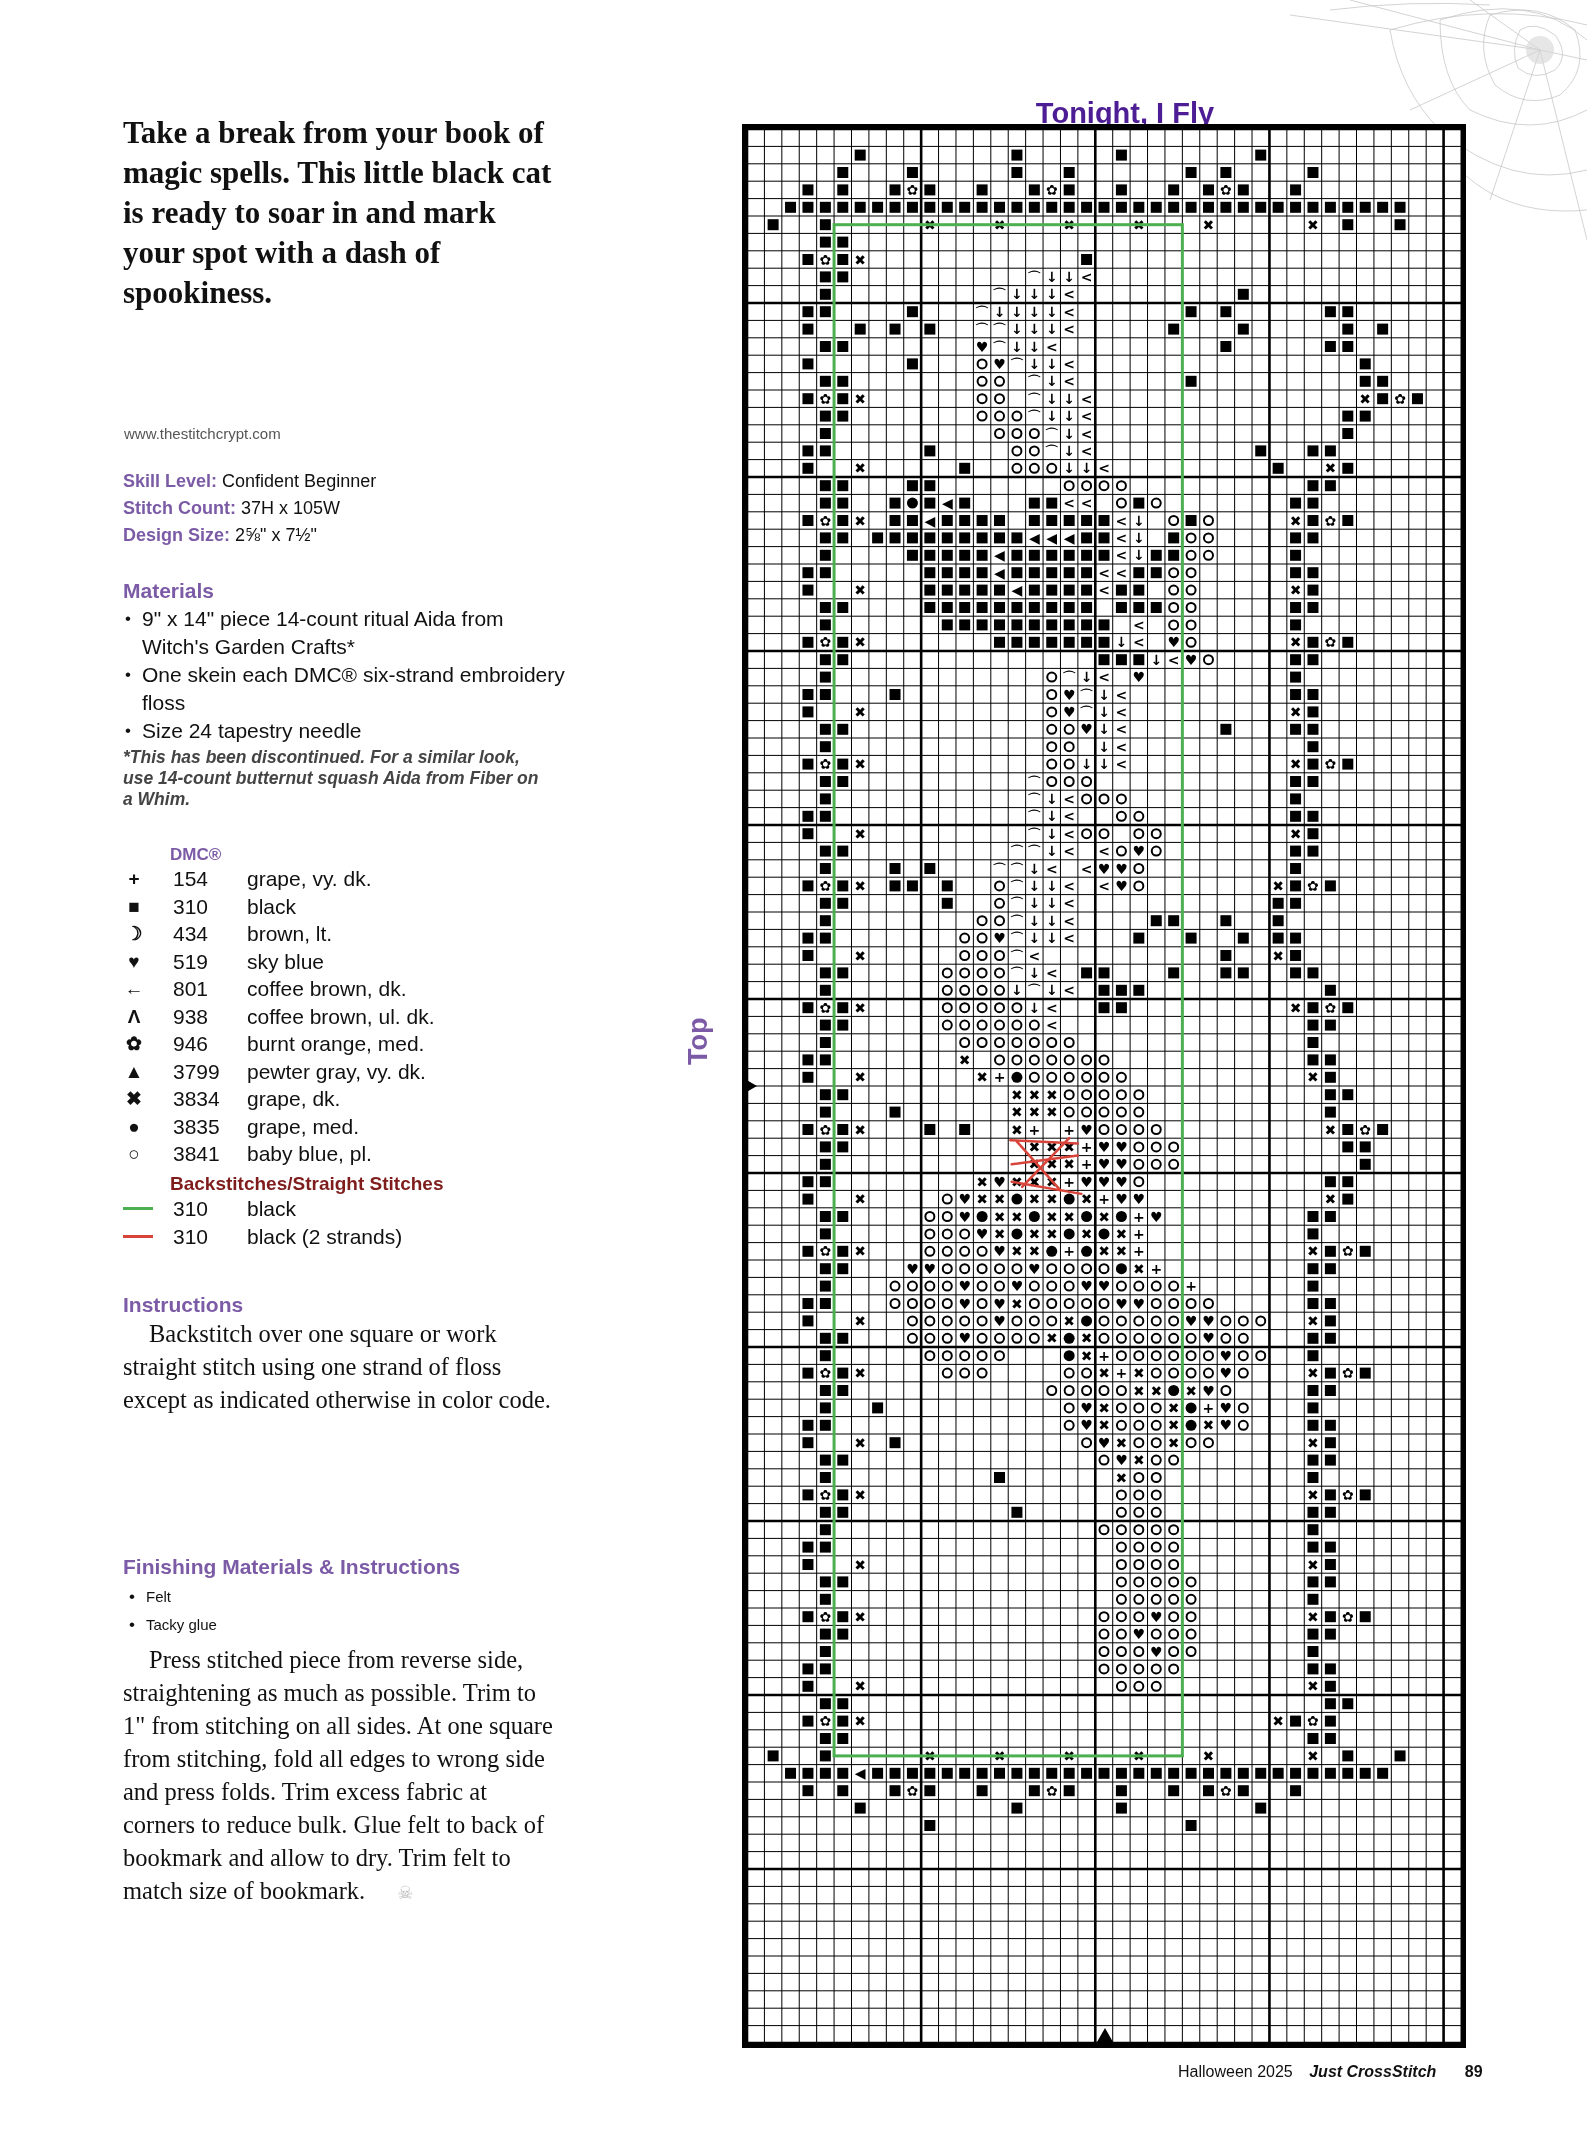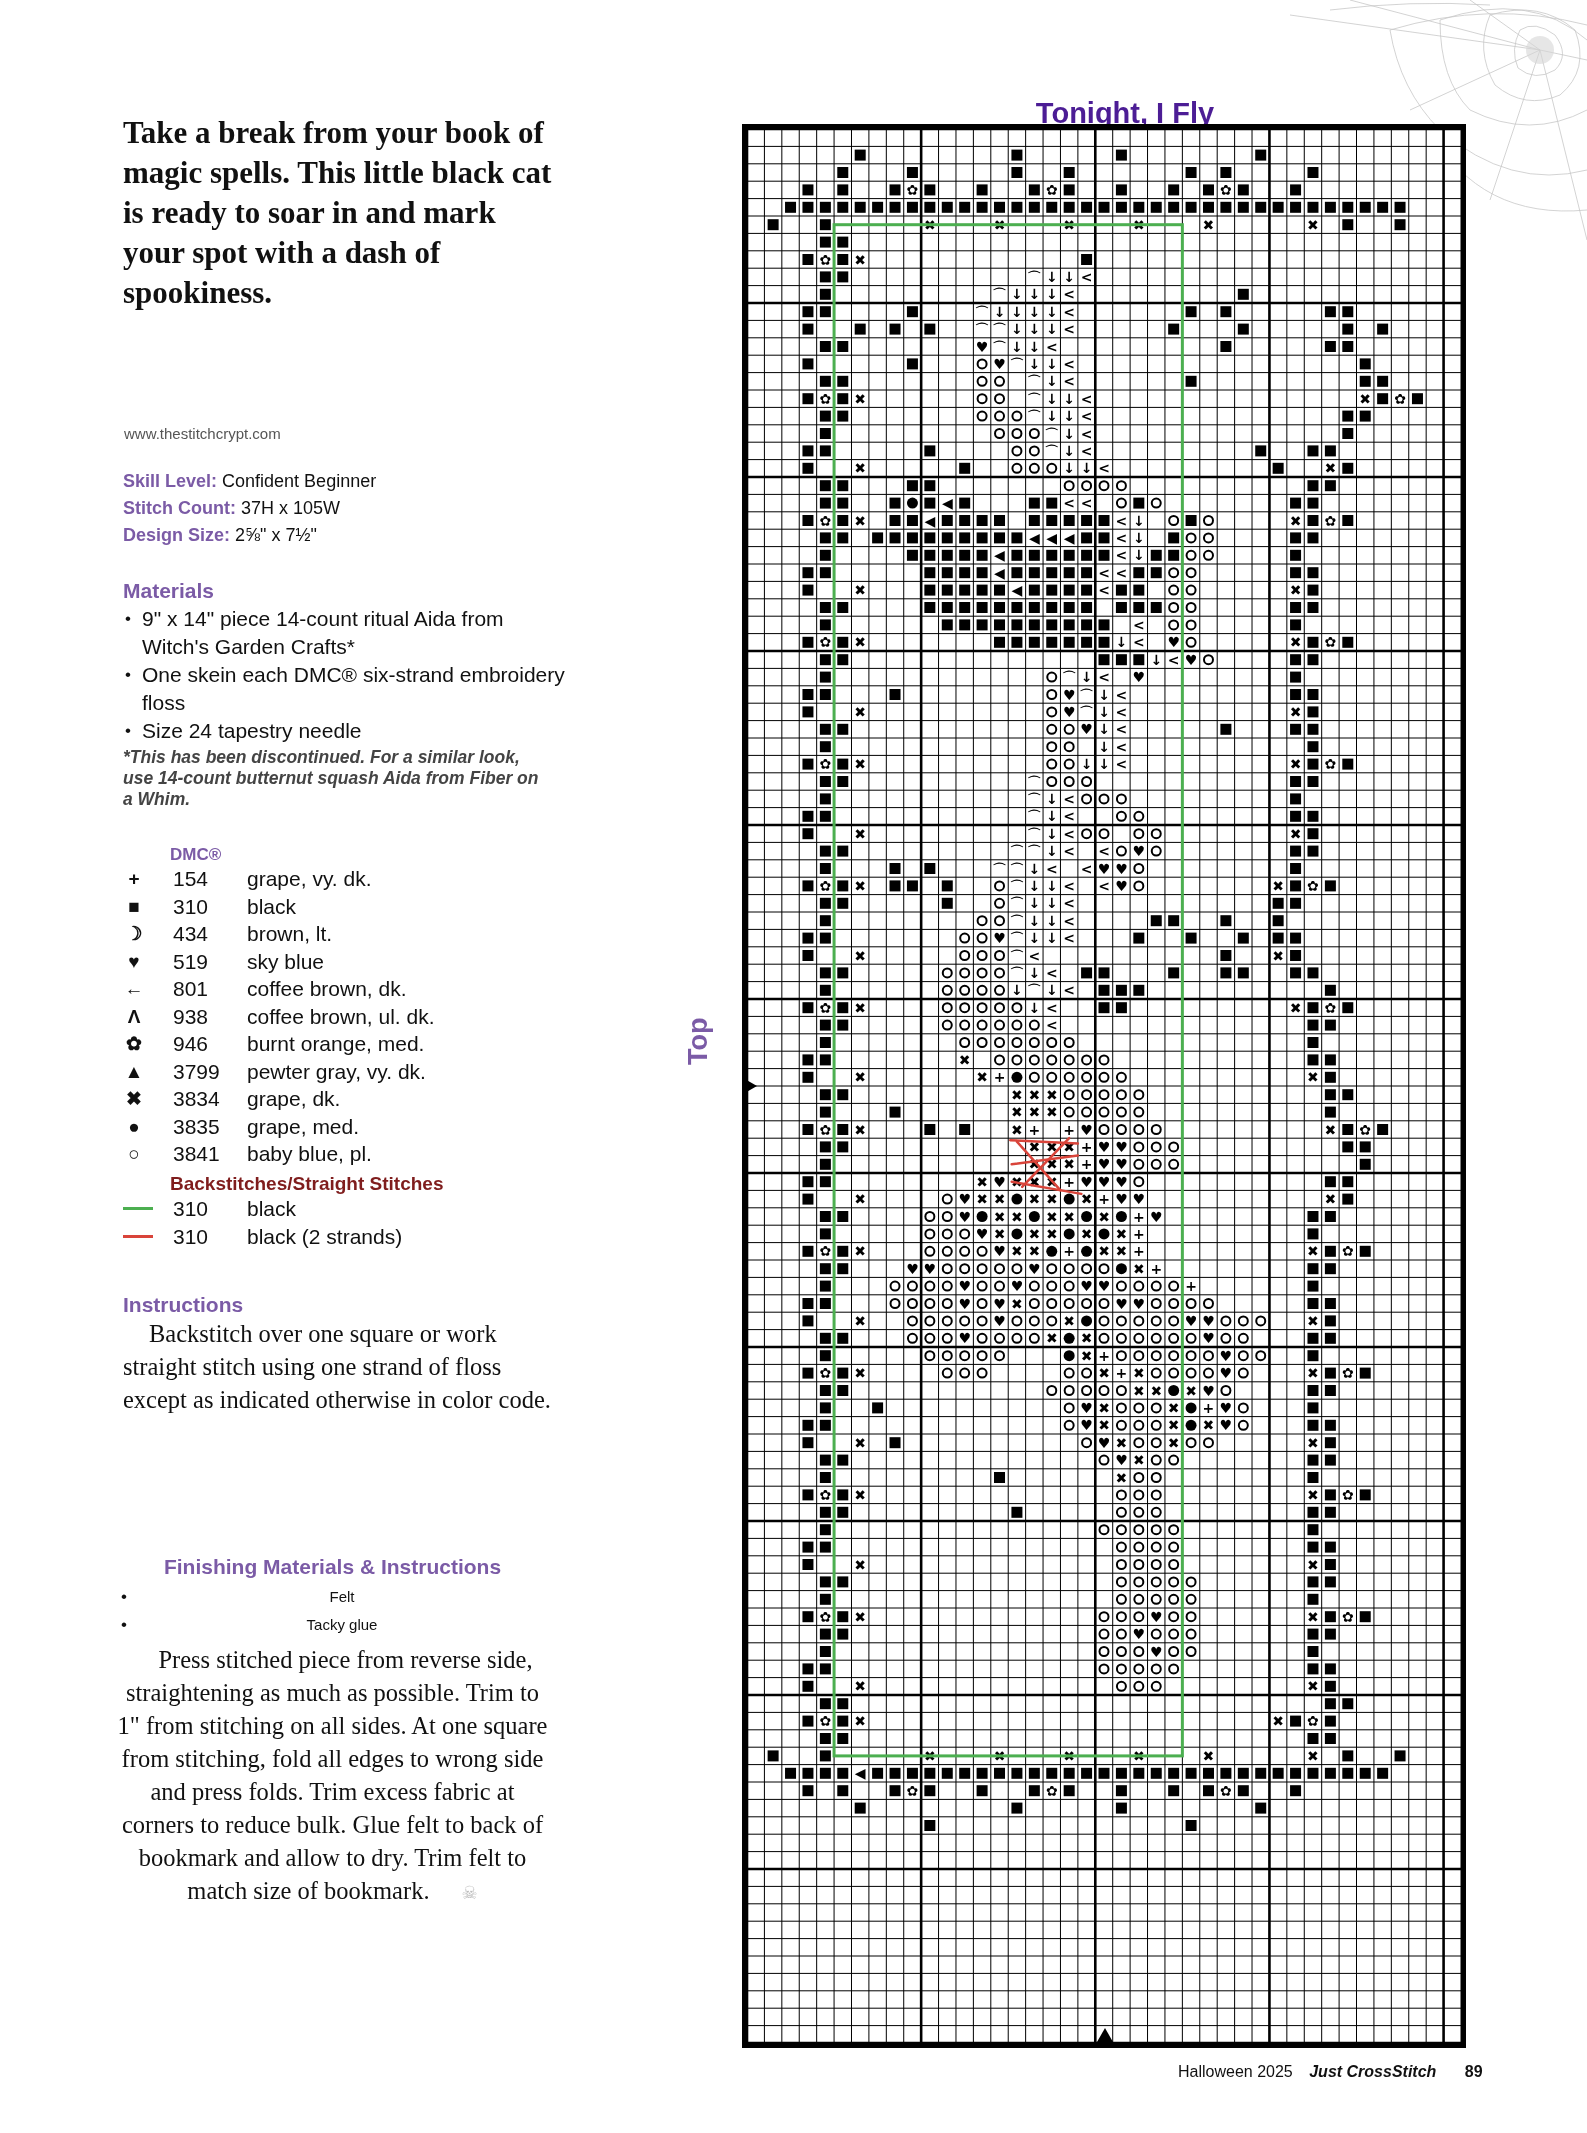--- a/index.html
+++ b/index.html
@@ -22,21 +22,21 @@
   #key .dmc-head { position:absolute; left:47px; top:0; font-size:17px; font-weight:bold; color:#7b5ba6; }
   .key-row { position:absolute; left:0; height:27px; width:450px; }
   .key-sym { position:absolute; left:0; width:22px; text-align:center; font-size:19px; line-height:27px; font-weight:bold; }
   .key-num { position:absolute; left:50px; line-height:27px; }
   .key-name { position:absolute; left:124px; line-height:27px; }
   .bs-head { position:absolute; left:47px; font-size:19px; font-weight:bold; color:#7f1d1d; }
   .bs-line { position:absolute; left:0; top:12px; width:30px; height:3px; }
 
   #instructions { position:absolute; left:123px; top:1293px; width:435px; }
   #instructions p, #finishing p { margin:0; font-size:24.5px; line-height:33px; text-indent:26px; }
-  #finishing { position:absolute; left:115px; top:1555px; width:435px;text-align:center; }
+  #finishing { position:absolute; left:123px; top:1555px; width:435px; }
   #finishing ul { list-style:none; margin:4px; padding:0; font-size:15px; line-height:28px; }
   #finishing li { position:relative; padding-left:19px; }
   #finishing li::before { content:"•"; position:absolute; left:2px; font-size:17px; }
   .skull { display:inline-block; color:#bbb; font-size:18px; margin-left:6px; }
 
   #chart-title { position:absolute; left:1020px; top:80px; width:210px; text-align:center; font-size:29px; font-weight:bold; color:#4c1d95;margin-top:17px; }
   #top-label { position:absolute; left:683px; top:1065px; transform:rotate(-90deg); transform-origin:left top; font-size:27px; font-weight:bold; color:#7b5ba6; width:60px; }
   #top-arrow { position:absolute; left:743px; top:1078px; width:0; height:0; border-top:8px solid transparent; border-bottom:8px solid transparent; border-left:14px solid #000; }
   #bottom-arrow { position:absolute; left:1097px; top:2028px; width:0; height:0; border-left:8px solid transparent; border-right:8px solid transparent; border-bottom:14px solid #000; }
 

